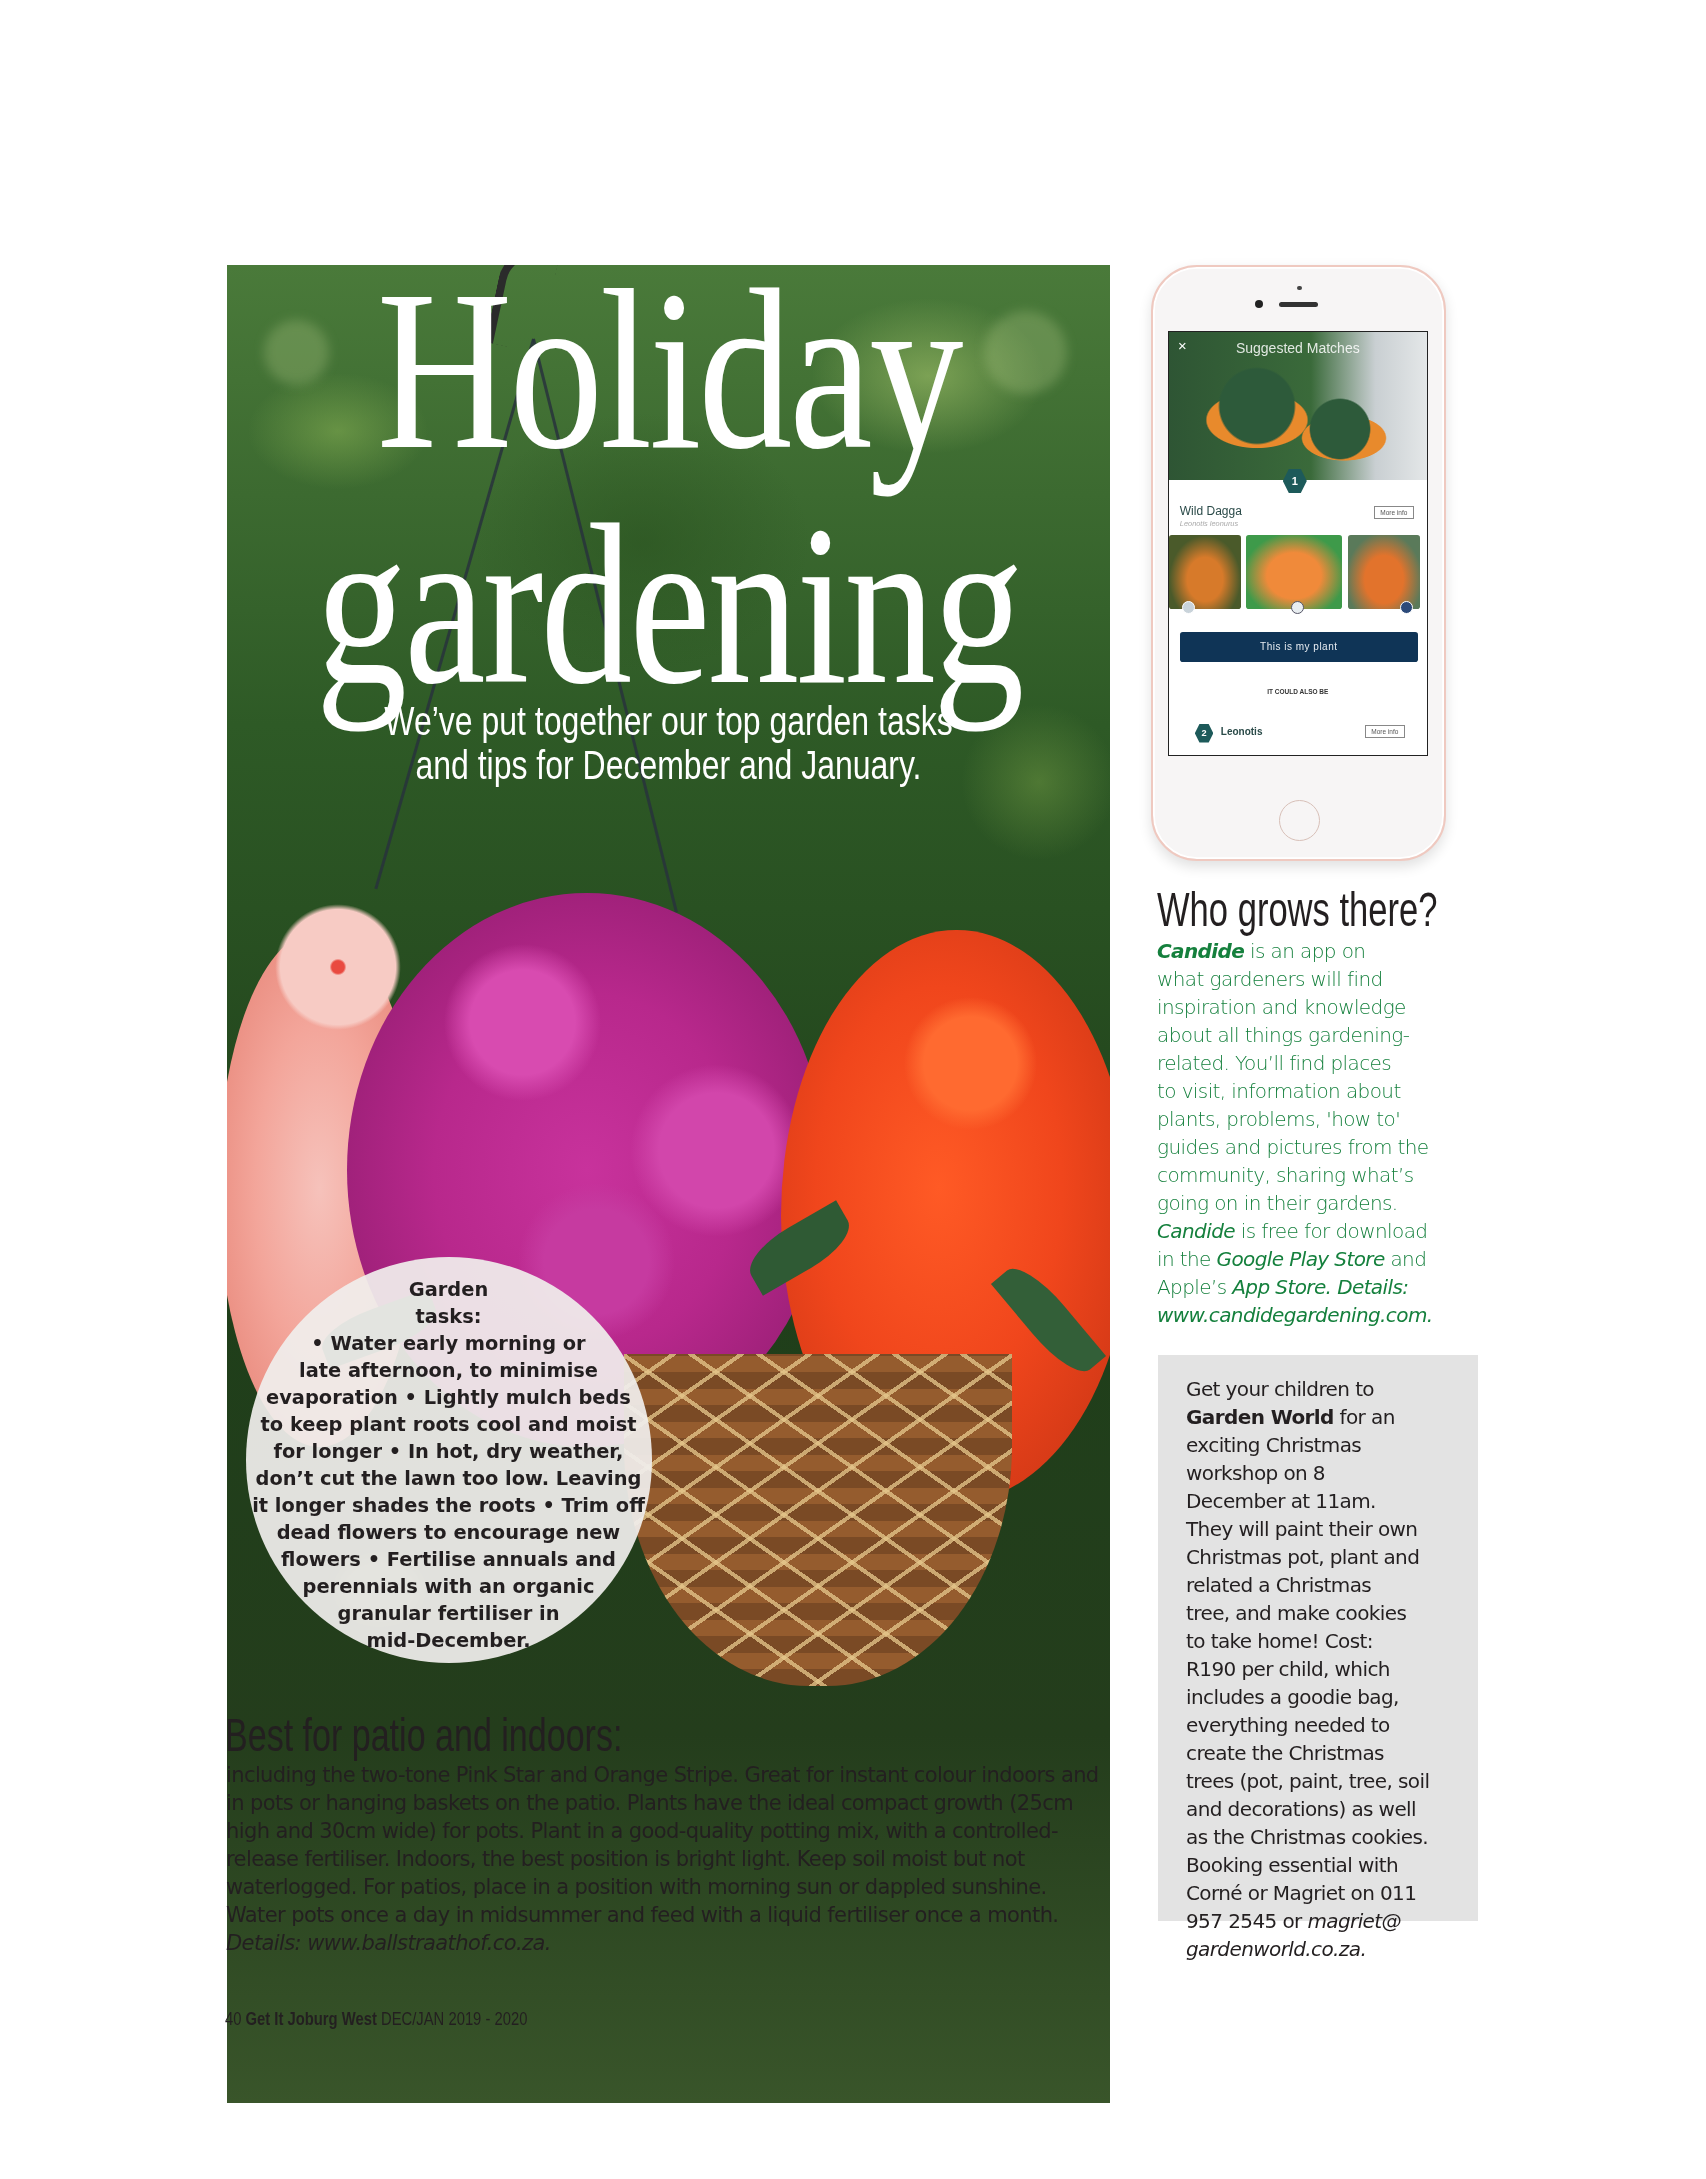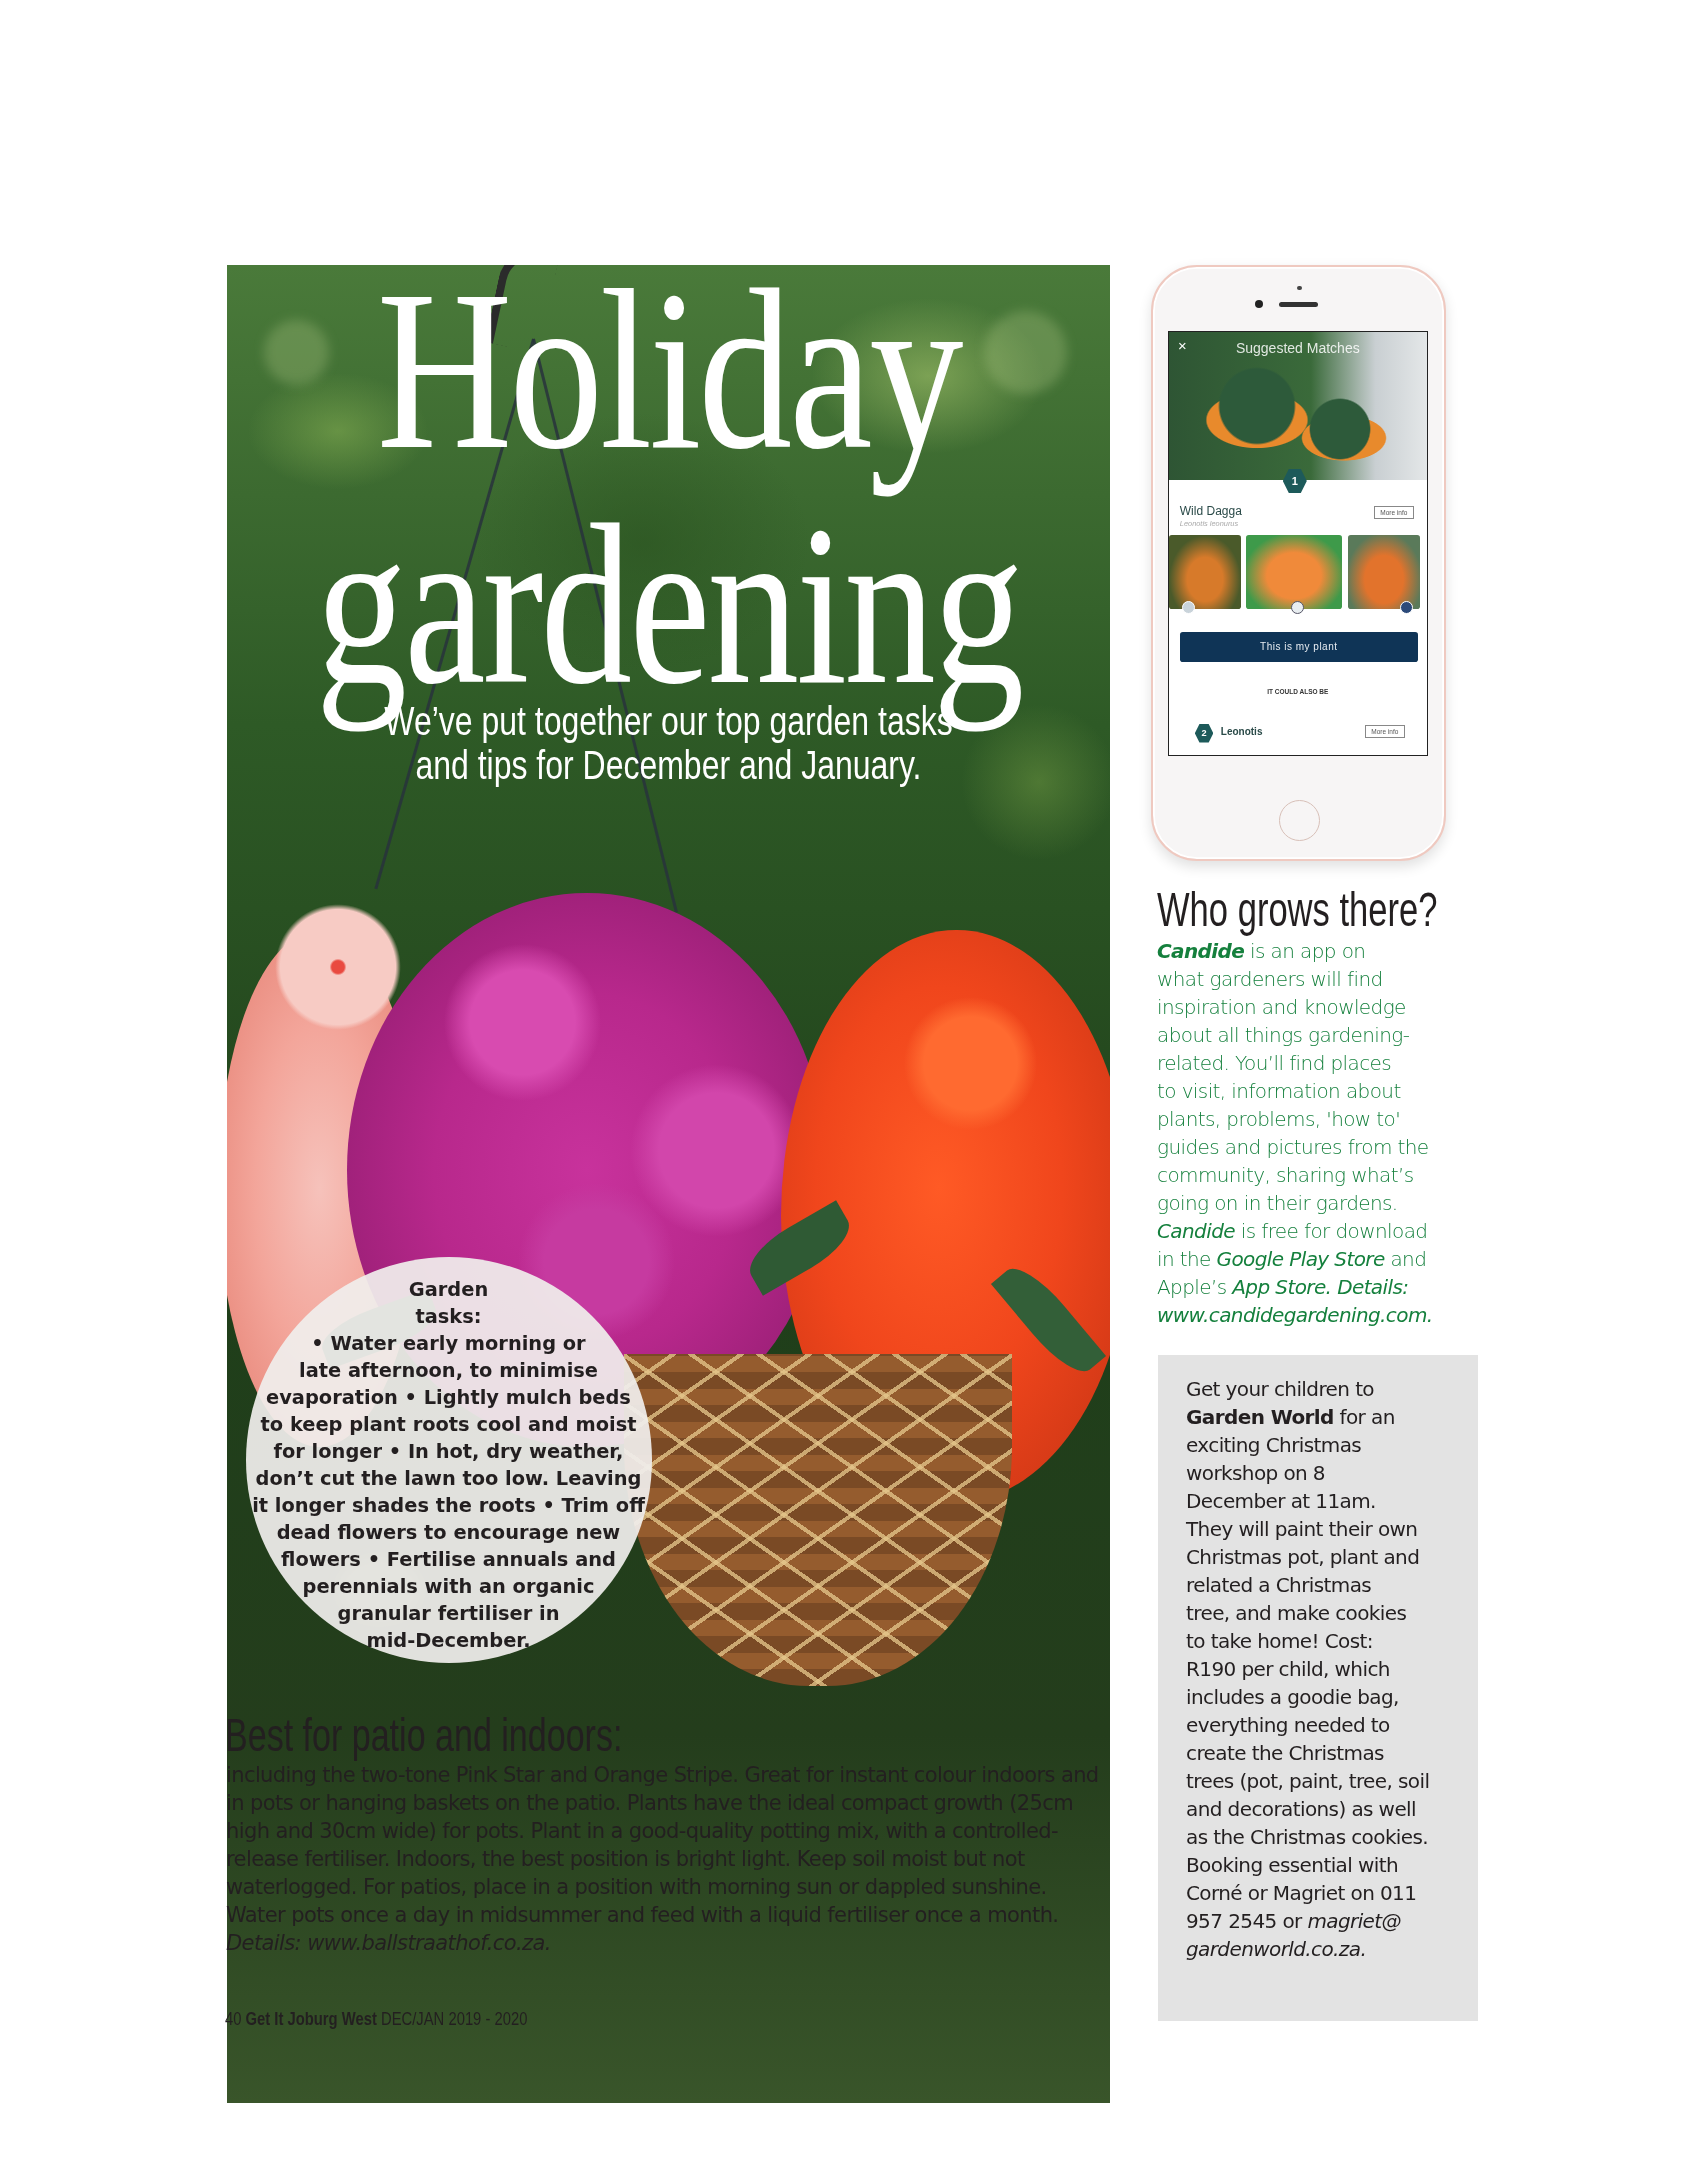--- a/index.html
+++ b/index.html
@@ -137,21 +137,21 @@
   .who-body {
     position: absolute; left: 1157px; top: 937px; width: 305px;
     font-family: "DejaVu Sans", sans-serif; font-size: 20px; line-height: 28px;
     color: #15803d; font-weight: 300; letter-spacing: -0.6px;
   }
   .who-body .line { display: block; white-space: nowrap; }
   .who-body b { font-weight: bold; }
 
   
   .gw-box {
-    position: absolute; left: 1158px; top: 1355px; width: 320px; height: 666px;
+    position: absolute; left: 1158px; top: 1355px; width: 320px; height: 566px;
     background: #e3e3e3;
   }
   .gw-body {
     position: absolute; left: 28px; top: 20px; width: 286px;
     font-family: "DejaVu Sans", sans-serif; font-size: 20px; line-height: 28px;
     color: #231f20; letter-spacing: -0.6px;
   }
   .gw-body .line { display: block; white-space: nowrap; }
   .gw-body b { font-weight: bold; }
 

